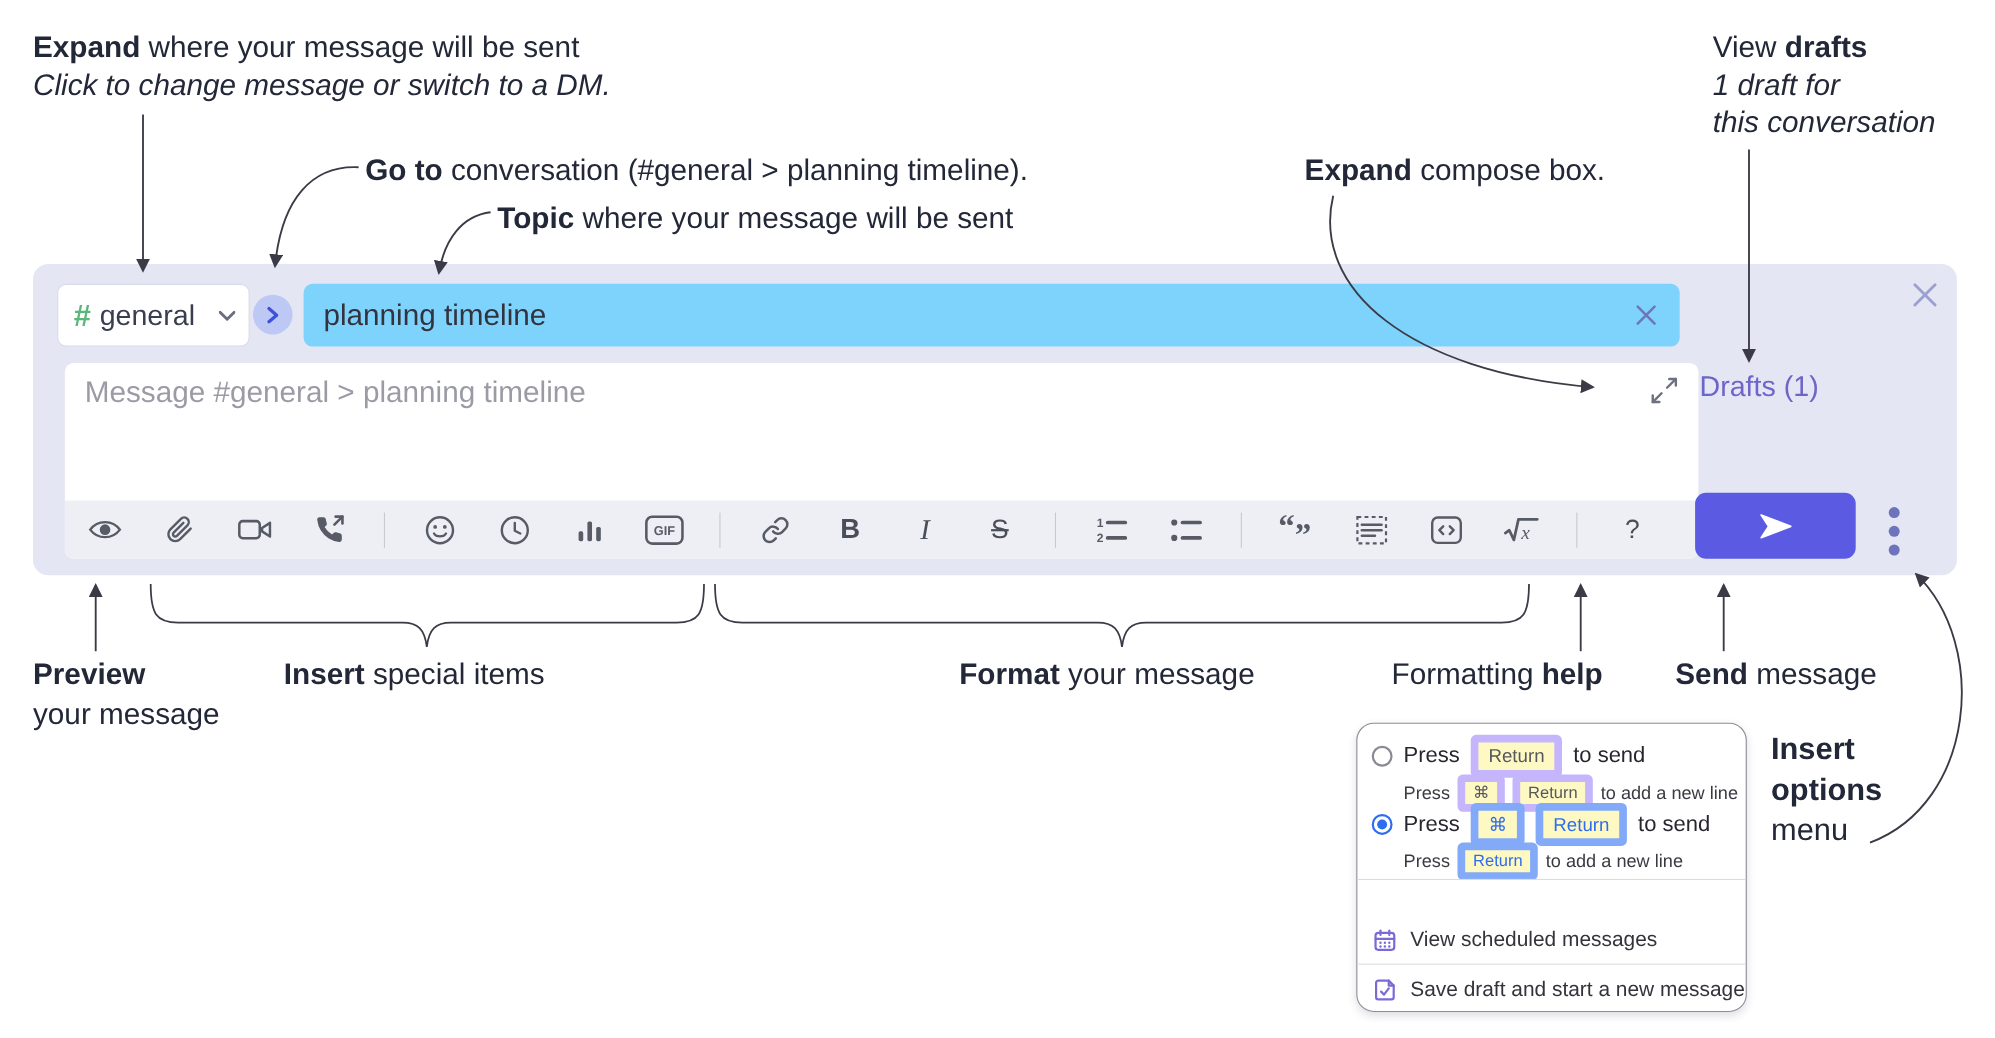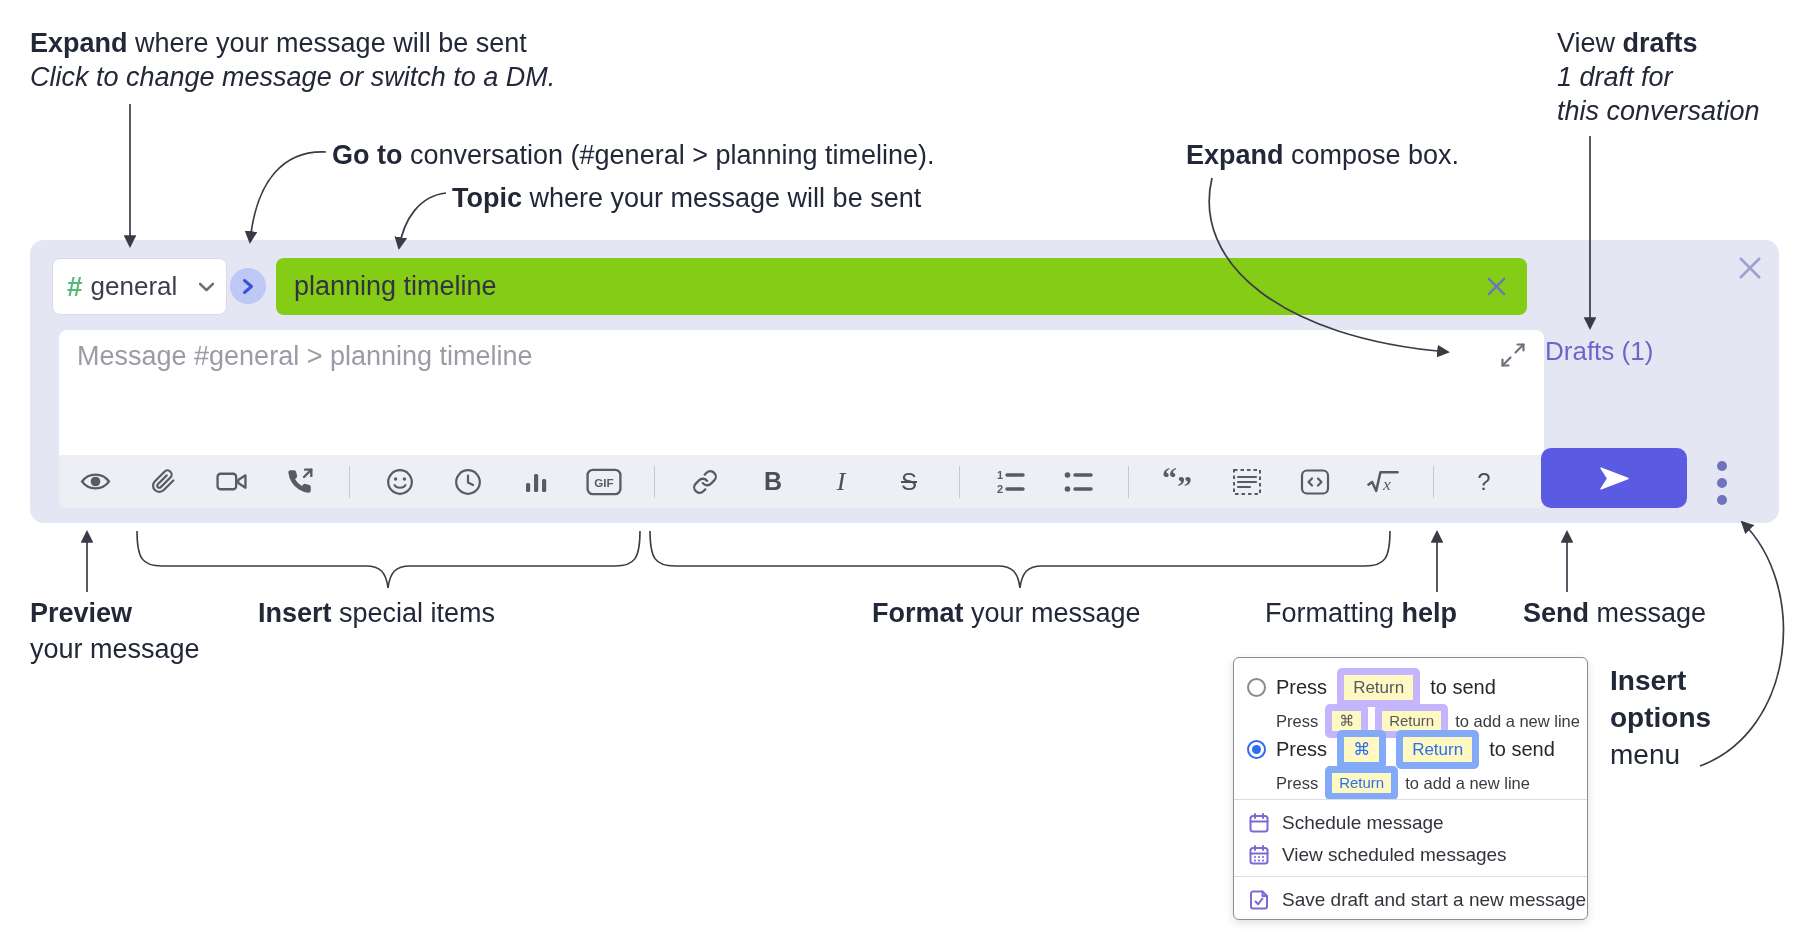--- a/index.html
+++ b/index.html
@@ -11,41 +11,41 @@
   svg.overlay { position:absolute; left:0; top:0; pointer-events:none; z-index:5; }
   .connector { stroke:#3b3b47; stroke-width:1.7; fill:none; }
   .brace { stroke:#3b3b47; stroke-width:1.6; fill:none; }
 
   
   .compose { position:absolute; left:30px; top:240px; width:1749px; height:283px; background:#e4e6f3; border-radius:14px; }
   .chanbox { position:absolute; left:22px; top:18px; width:175px; height:57px; background:#fff; border:1px solid #d8dbe9; border-radius:8px; display:flex; align-items:center; padding:0 12px 0 14px; cursor:pointer; }
   .hash { color:#5bb67c; font-weight:700; font-size:28px; margin-right:8px; }
   .channame { font-size:26px; color:#3a3d50; flex:1; }
   .jumpbtn { position:absolute; left:200px; top:28px; width:36px; height:36px; border-radius:50%; background:#bdc8f4; display:flex; align-items:center; justify-content:center; cursor:pointer; }
-  .topicbox { position:absolute; left:246px; top:18px; width:1251px; height:57px; background:#84cc16; border-radius:8px; display:flex; align-items:center; padding:0 14px 0 18px; }
+  .topicbox { position:absolute; left:246px; top:18px; width:1251px; height:57px; background:#7dd3fc; border-radius:8px; display:flex; align-items:center; padding:0 14px 0 18px; }
   .topicbox input { flex:1; border:none; outline:none; font-size:27px; color:#33333f; font-family:"Liberation Sans", sans-serif; background:transparent; }
   .iconbtn { background:none; border:none; cursor:pointer; display:flex; align-items:center; justify-content:center; padding:0; }
   .closex { position:absolute; left:1700px; top:8px; width:40px; height:40px; }
   .draftslink { position:absolute; left:1515px; top:96px; font-size:26px; color:#6d65c8; cursor:pointer; }
   .msgbox { position:absolute; left:12px; top:90px; width:1485px; height:178px; background:#fff; border-radius:8px;margin-left:17px; }
   .placeholder { position:absolute; left:18px; top:11px; font-size:27px; color:#9b9ba6; }
   .expandbtn { position:absolute; right:16px; top:10px; width:30px; height:30px; }
   .toolbar { position:absolute; left:0; bottom:0; width:100%; height:53px; background:#edeff4; border-radius:0 0 8px 8px; display:flex; align-items:center; padding-left:8px; gap:12px; }
   .tbbtn { width:56px; height:42px; background:none; border:none; display:flex; align-items:center; justify-content:center; cursor:pointer; color:#565b66; }
   .tbdiv { width:1px; height:32px; background:#c6c9d2; margin:0 10px; flex:none; }
   .tbtxt { font-size:25px; color:#4a4e58; font-weight:700; font-family:"Liberation Sans", sans-serif; }
   .tbtxt.it { font-weight:400; font-style:italic; font-family:"Liberation Serif", serif; font-size:26px; }
   .tbtxt.st { font-weight:400; text-decoration:line-through; font-size:24px; }
   .tbtxt.q { font-weight:400; font-size:24px; }
   .sendbtn { position:absolute; left:1511px; top:208px; width:146px; height:60px; background:#5a5be2; border:none; border-radius:10px; display:flex; align-items:center; justify-content:center; cursor:pointer; }
   .dotsbtn { position:absolute; left:1678px; top:218px; width:28px; height:50px; display:flex; flex-direction:column; align-items:center; justify-content:center; gap:7px; background:none; border:none; cursor:pointer; }
   .dot { width:10px; height:10px; border-radius:50%; background:#6e74bb; }
 
   
-  .popup { position:absolute; left:1233px; top:657px; width:355px; height:263px; background:#fff; border:1.5px solid #8d8d99; border-radius:6px; box-shadow:0 3px 8px rgba(40,40,60,.15); z-index:8; }
+  .popup { position:absolute; left:1233px; top:657px; width:355px; height:263px; background:#fff; border:1.5px solid #8d8d99; border-radius:16px; box-shadow:0 3px 8px rgba(40,40,60,.15); z-index:8; }
   .optrow { position:absolute; left:0; display:flex; align-items:center; gap:10px; padding-left:13px; font-size:20px; color:#26262e; white-space:nowrap; cursor:pointer; }
   .subrow { position:absolute; left:0; display:flex; align-items:center; gap:7px; padding-left:42px; font-size:16.5px; color:#3a3a42; white-space:nowrap; }
   .radio { width:19px; height:19px; border-radius:50%; border:2px solid #8a8a94; background:#fff; flex:none; }
   .radio.sel { border-color:#2e6cf0; display:flex; align-items:center; justify-content:center; }
   .radio.sel::after { content:""; width:9px; height:9px; border-radius:50%; background:#2e6cf0; }
   .kbd { display:inline-block; border:7px solid #c4b5fd; border-radius:5px; background:#fef9c3; color:#57575f; font-size:17px; padding:2px 9px; line-height:21px;text-align:center; }
   .kbd.sm { font-size:15px; padding:1px 7px; line-height:18px; }
   .kbd.blue { border-color:#82aaf8; color:#2e6cf0; }
   .menudiv { position:absolute; left:0; width:100%; border-top:1px solid #dcdce2; }
   .menuitem { position:absolute; left:0; width:100%; display:flex; align-items:center; gap:12px; padding-left:14px; font-size:19px; color:#33333b; white-space:nowrap; cursor:pointer; height:32px; }
@@ -283,31 +283,20 @@
       <span class="kbd blue">⌘</span>
       <span class="kbd blue">Return</span>
       <span>to send</span>
     </div>
     <div class="subrow" style="top:108px;">
       <span>Press</span>
       <span class="kbd sm blue">Return</span>
       <span>to add a new line</span>
     </div>
     <div class="menudiv" style="top:141px;"></div>
-    <div class="menuitem" style="top:149px;">
-      <svg width="22" height="22" viewBox="0 0 22 22">
-          <g fill="none" stroke="#7b6ad6" stroke-width="2" stroke-linecap="round">
-            <rect x="2.5" y="4" width="17" height="15.5" rx="2.5"></rect>
-            <line x1="2.5" y1="9.5" x2="19.5" y2="9.5"></line>
-            <line x1="7" y1="2" x2="7" y2="6"></line>
-            <line x1="15" y1="2" x2="15" y2="6"></line>
-          </g>
-        </svg>
-      <span>Schedule message</span>
-    </div>
     <div class="menuitem" style="top:181px;">
       <svg width="22" height="22" viewBox="0 0 22 22">
           <g fill="none" stroke="#7b6ad6" stroke-width="2" stroke-linecap="round">
             <rect x="2.5" y="4" width="17" height="15.5" rx="2.5"></rect>
             <line x1="2.5" y1="9.5" x2="19.5" y2="9.5"></line>
             <line x1="7" y1="2" x2="7" y2="6"></line>
             <line x1="15" y1="2" x2="15" y2="6"></line>
           </g>
           <g fill="#7b6ad6">
             <circle cx="7" cy="13" r="1.1"></circle>

